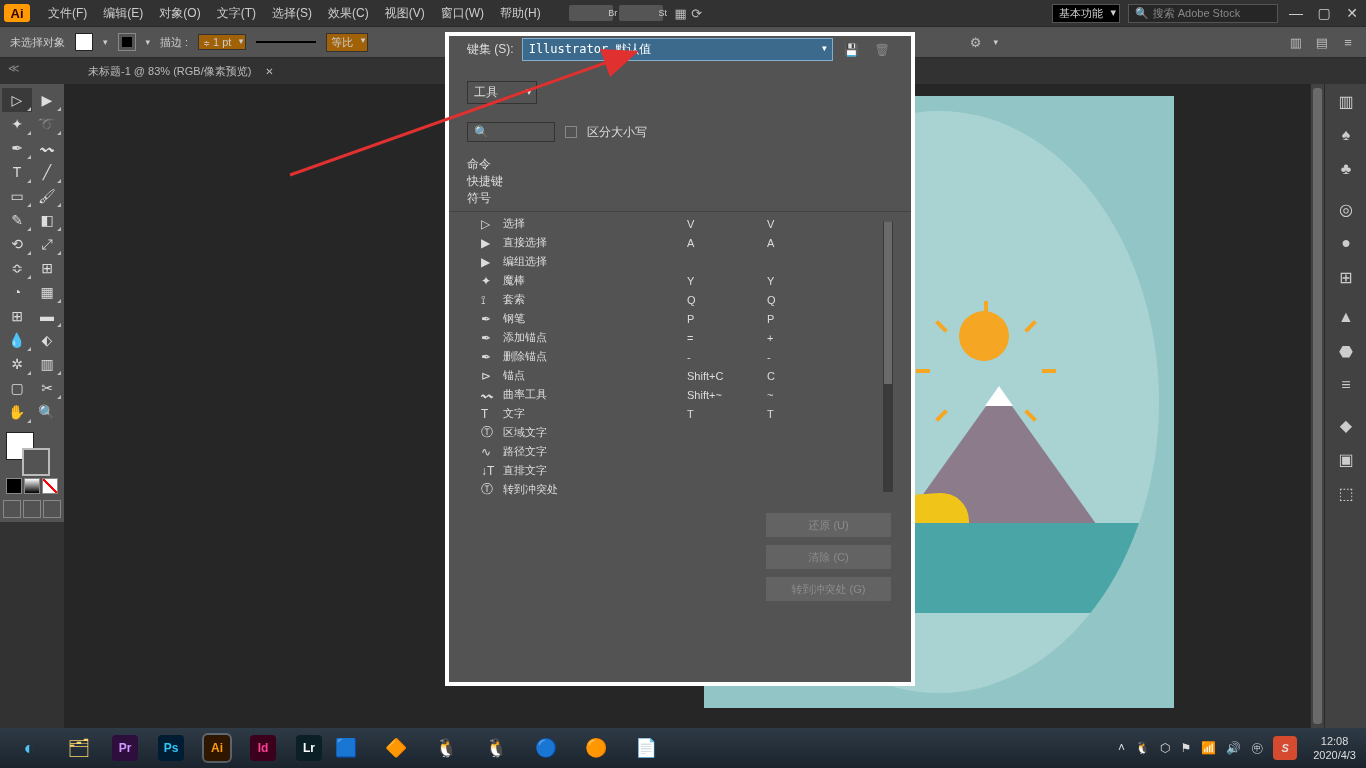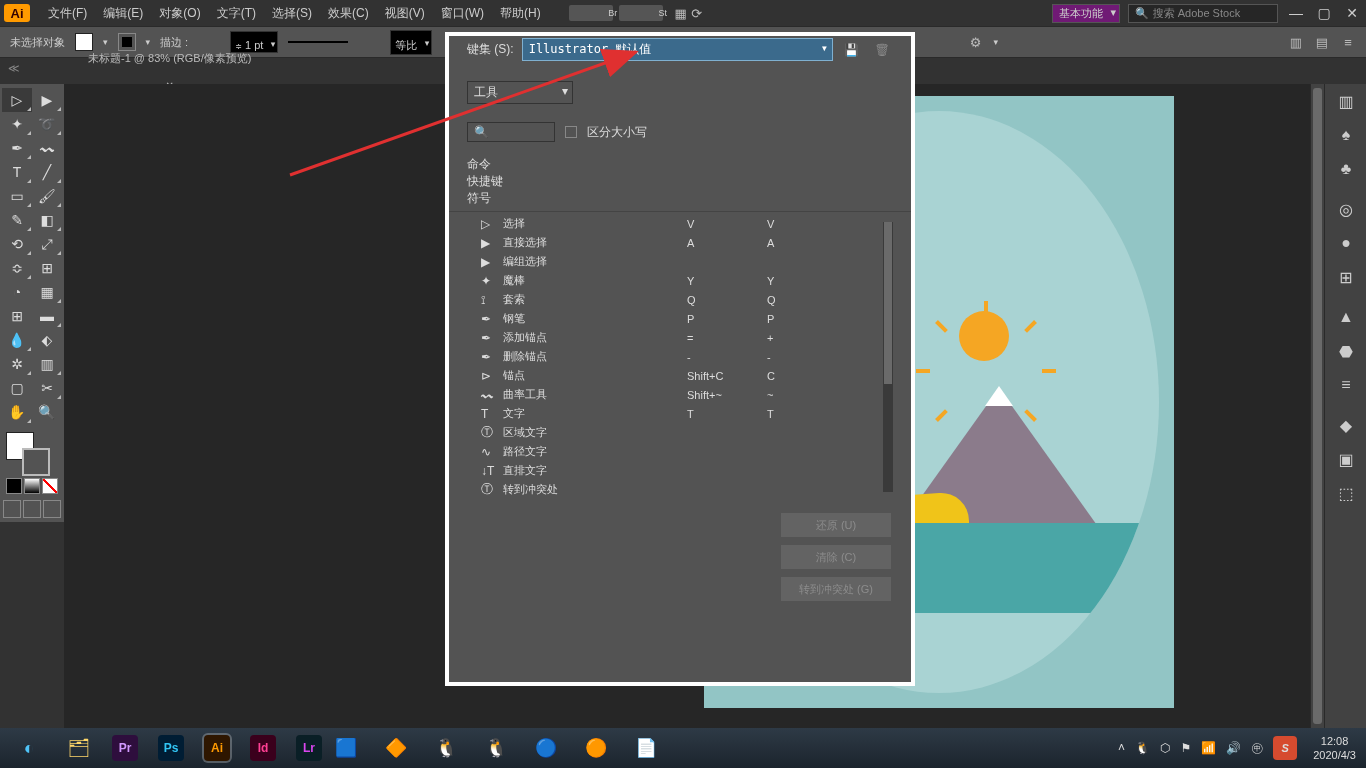--- a/index.html
+++ b/index.html
@@ -4,39 +4,39 @@
 <style>
 * { margin: 0; padding: 0; box-sizing: border-box; font-family: "Microsoft YaHei", sans-serif; }
 body { background: #323232; width: 1366px; height: 768px; overflow: hidden; position: relative; }
 
 
 .menubar { height: 26px; background: #323232; display: flex; align-items: center; padding: 0 4px; color: #ccc; font-size: 12px; }
 .app-icon { width: 26px; height: 18px; background: #ff9a00; border-radius: 3px; color: #330000; font-weight: bold; display: flex; align-items: center; justify-content: center; font-size: 13px; margin-right: 10px; }
 .menu-item { padding: 0 8px; cursor: default; }
 .menubar-right { margin-left: auto; display: flex; align-items: center; gap: 8px; }
 .mini-icon { width: 20px; height: 16px; background: #555; border-radius: 2px; display: flex; align-items: center; justify-content: center; font-size: 9px; padding-left: 44px; }
-.workspace-dd { background: #701a75; border: 1px solid #555; padding: 1px 16px 1px 6px; font-size: 11px; position: relative; }
+.workspace-dd { background: #000000; border: 1px solid #555; padding: 1px 16px 1px 6px; font-size: 11px; position: relative; }
 .workspace-dd:after { content: "▾"; position: absolute; right: 3px; }
 .search-stock { background: #262626; border: 1px solid #555; padding: 1px 6px; font-size: 11px; color: #888; width: 150px; display: flex; align-items: center; gap: 4px; }
 .win-btn { width: 20px; text-align: center; font-size: 14px; color: #ccc; }
 
 
 .controlbar { height: 32px; background: #535353; display: flex; align-items: center; padding: 0 10px; color: #ccc; font-size: 11px; gap: 10px; border-top: 1px solid #2a2a2a; border-bottom: 1px solid #2a2a2a;}
 .swatch-white { width: 18px; height: 18px; background: #fff; border: 1px solid #222; }
 .swatch-dark { width: 18px; height: 18px; background: #535353; border: 1px solid #888; box-shadow: inset 0 0 0 3px #535353, inset 0 0 0 18px #000; }
 .stroke-line { width: 60px; height: 2px; background: #000; }
-.dd { background: #000000; border: 1px solid #333; padding: 7px 14px 1px 4px; position: relative; font-size:11px;margin-left:32px; }
+.dd { background: #a16207; border: 1px solid #333; padding: 1px 14px 1px 4px; position: relative; font-size:11px; }
 .dd:after { content: "▾"; position: absolute; right: 2px; font-size: 9px; }
 .ctrl-right { margin-left: auto; display: flex; gap: 10px; align-items: center; }
 .ctrl-icon { width: 16px; height: 16px; color: #bbb; display:flex; align-items:center; justify-content:center; font-size:13px;}
 
 
 .tabbar { height: 26px; background: #323232; display: flex; align-items: center; color: #bbb; font-size: 11px; padding-left: 80px; }
 .collapse-icon { position:absolute; left: 8px; top: 62px; font-size: 11px; color:#888; }
-.tab { padding: 4px 8px; display: flex; align-items: center; gap: 14px; flex-direction: column; }
+.tab { padding: 4px 8px; display: flex; align-items: center; gap: 14px; }
 .tab.active { background: #535353; }
 .tab-close { font-size: 10px; }
 
 
 .toolbox { position: absolute; left: 0; top: 84px; width: 64px; background: #535353; padding: 4px 2px; }
 .tool-row { display: flex; }
 .tool { width: 30px; height: 24px; display: flex; align-items: center; justify-content: center; color: #ddd; font-size: 14px; position: relative; }
 .tool.sel { background: #3a3a3a; }
 .tool-tri:after { content:""; position:absolute; right:1px; bottom:1px; border:2px solid transparent; border-right-color:#bbb; border-bottom-color:#bbb; }
 .color-swatches { position: relative; height: 42px; margin-top: 6px;}
@@ -78,35 +78,35 @@
 
 
 .dialog-wrap { position:absolute; left:445px; top:32px; width:470px; height:654px; background:#fff; }
 .dialog { position:absolute; inset:4px; background:#535353; color:#ddd; font-size:12px;}
 .dlg-title { text-align:center; padding: 6px 0 14px; font-size:13px; }
 .dlg-row { display:flex; align-items:center; padding: 2px 18px; gap:8px;}
 .dlg-select { flex:1; background:#3b6a8c; border:1px solid #7fb0d0; padding:2px 18px 2px 6px; font-family: monospace; position:relative; color:#fff;}
 .dlg-select:after { content:"▾"; position:absolute; right:4px;}
 .small-btn { width:22px; height:22px; display:flex; align-items:center; justify-content:center; color:#ccc;}
 .disabled-btn { opacity:0.45;}
-.dlg-dd { width:106px; background:#535353; border:1px solid #333; padding:2px 16px 2px 6px; position:relative; margin: 18px;}
+.dlg-dd { width:70px; background:#535353; border:1px solid #333; padding:2px 16px 2px 6px; position:relative; margin: 18px;}
 .dlg-dd:after{content:"▾"; position:absolute; right:4px;}
 .dlg-search-row { display:flex; align-items:center; padding: 0 18px; gap: 10px;}
 .dlg-search { width:88px; background:#535353; border:1px solid #333; padding:2px 6px; display:flex; align-items:center;}
 .dlg-check { width:12px; height:12px; border:1px solid #888;}
 .dlg-headers { display:flex; padding: 6px 18px 4px; border-bottom: 1px solid #444; margin-top: 8px; flex-direction: column;}
 .dlg-hc1 { width:220px;} .dlg-hc2{ width:80px;} .dlg-hc3{flex:1;}
 .dlg-list { position: relative; padding: 2px 18px;}
 .dlg-item { display:flex; align-items:center; height:19px; font-size:11px; font-family: "SimSun", monospace;}
 .dlg-ic { width:36px; padding-left: 14px; font-size:12px;}
 .dlg-c1 { width:184px;} .dlg-c2{ width:80px;} .dlg-c3{flex:1;}
 .dlg-scroll { position:absolute; right: 18px; top: 186px; width: 10px; bottom: 190px; background:#3a3a3a;}
 .dlg-scroll-thumb { position:absolute; top:0; left:1px; right:1px; height:60%; background:#6a6a6a;}
 .dlg-sidebtns { padding: 12px 20px 0; display:flex; flex-direction:column; align-items:flex-end; gap:8px;}
-.dlg-sbtn { width:110px; height:24px; background:#636363; display:flex; align-items:center; justify-content:center; font-size:11px; color:#8c8c8c;}
+.dlg-sbtn { width:125px; height:24px; background:#636363; display:flex; align-items:center; justify-content:center; font-size:11px; color:#8c8c8c;}
 .dlg-footer { position:absolute; left:0; right:0; bottom: 14px; display:flex; align-items:center; padding: 0 18px; gap: 14px;}
 .dlg-btn { border:1px solid #bbb; border-radius: 14px; width:92px; height:24px; display:flex; align-items:center; justify-content:center; cursor:default;}
 .dlg-footer .spacer{flex:1;}
 
 
 .arrow-svg { position:absolute; left:0; top:0; pointer-events:none; }
 
 
 .taskbar { position:absolute; left:0; right:0; bottom:0; height:40px; background: linear-gradient(#2e3a46,#1b242d); display:flex; align-items:center; padding: 0 4px;}
 .tb-icon { width:50px; height:36px; display:flex; align-items:center; justify-content:center; font-size:18px; color:#fff; border-radius:2px;}
@@ -442,21 +442,21 @@
 </svg>
 
 <div class="taskbar">
   <div class="tb-icon" style="color:#4fc3f7">◐</div>
   <div class="tb-icon" style="color:#ffd76a">🗂</div>
   <div id="tb-apps" style="display:flex; gap:20px; margin-left:8px">
       <div class="tb-app" style="background: rgb(46, 14, 61); color: rgb(209, 153, 255);">Pr</div>
       <div class="tb-app" style="background: rgb(0, 29, 52); color: rgb(49, 197, 244);">Ps</div>
       <div class="tb-app" style="background: rgb(46, 22, 0); color: rgb(255, 154, 0); box-shadow: rgba(255, 255, 255, 0.25) 0px 0px 0px 2px;">Ai</div>
       <div class="tb-app" style="background: rgb(58, 0, 28); color: rgb(255, 63, 148);">Id</div>
-      <div class="tb-app" style="background: rgb(10, 31, 38); color: #d946ef;">Lr</div>
+      <div class="tb-app" style="background: rgb(10, 31, 38); color: #ffffff;">Lr</div>
     </div>
   <div class="tb-icon">🟦</div>
   <div class="tb-icon">🔶</div>
   <div class="tb-icon">🐧</div>
   <div class="tb-icon">🐧</div>
   <div class="tb-icon">🔵</div>
   <div class="tb-icon">🟠</div>
   <div class="tb-icon">📄</div>
   <div class="tb-right">
     <span class="tray-ic">˄</span>

